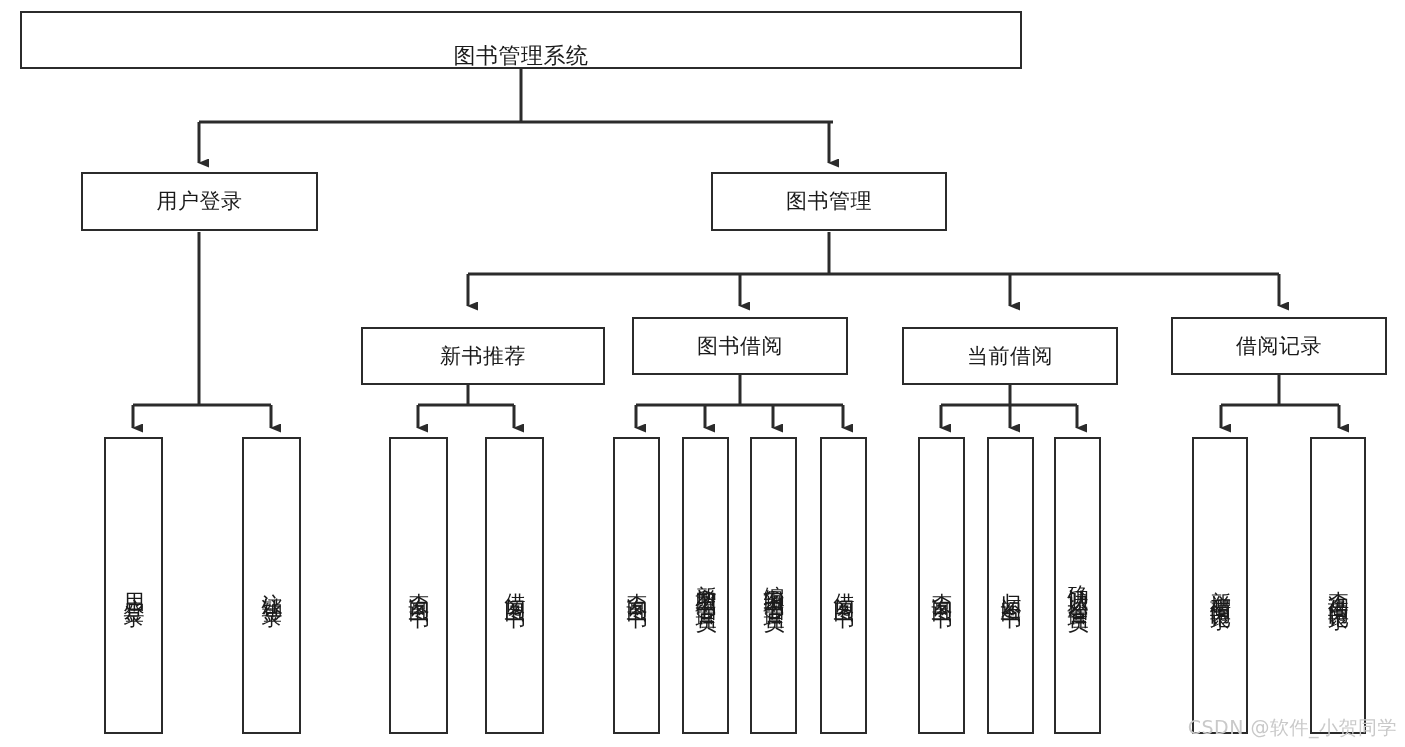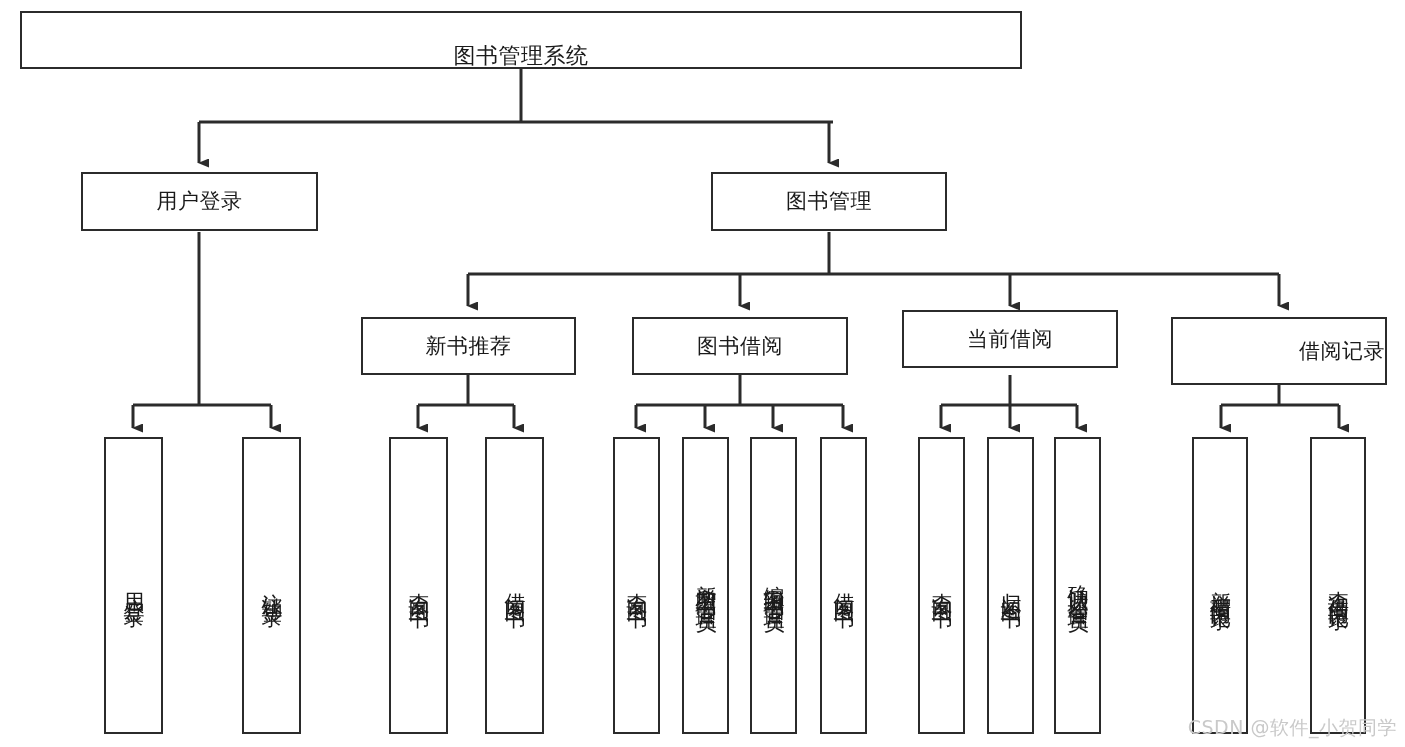--- a/index.html
+++ b/index.html
@@ -132,30 +132,30 @@
     <span class="label">图书管理系统</span>
   </div>
 
   <div class="node h" style="left:81px; top:172px; width:237px; height:59px;">
     <span class="label">用户登录</span>
   </div>
   <div class="node h" style="left:711px; top:172px; width:236px; height:59px;text-align:center;">
     <span class="label">图书管理</span>
   </div>
 
-  <div class="node h" style="left:361px; top:317px; width:215px; height:58px;font-family:Liberation Serif, serif;">
+  <div class="node h" style="left:361px; top:327px; width:244px; height:58px;font-family:Liberation Serif, serif;">
     <span class="label">新书推荐</span>
   </div>
   <div class="node h" style="left:632px; top:317px; width:216px; height:58px;">
     <span class="label">图书借阅</span>
   </div>
-  <div class="node h" style="left:902px; top:310px; width:216px; height:58px;">
+  <div class="node h" style="left:902px; top:327px; width:216px; height:58px;">
     <span class="label">当前借阅</span>
   </div>
-  <div class="node h" style="left:1171px; top:317px; width:216px; height:68px;justify-content:flex-end;">
+  <div class="node h" style="left:1171px; top:317px; width:216px; height:58px;">
     <span class="label">借阅记录</span>
   </div>
 
   <div class="node v" style="left:104px; top:437px; width:59px; height:297px;">
     <span class="label">用户登录</span>
   </div>
   <div class="node v" style="left:242px; top:437px; width:59px; height:297px;">
     <span class="label">注销登录</span>
   </div>
 

